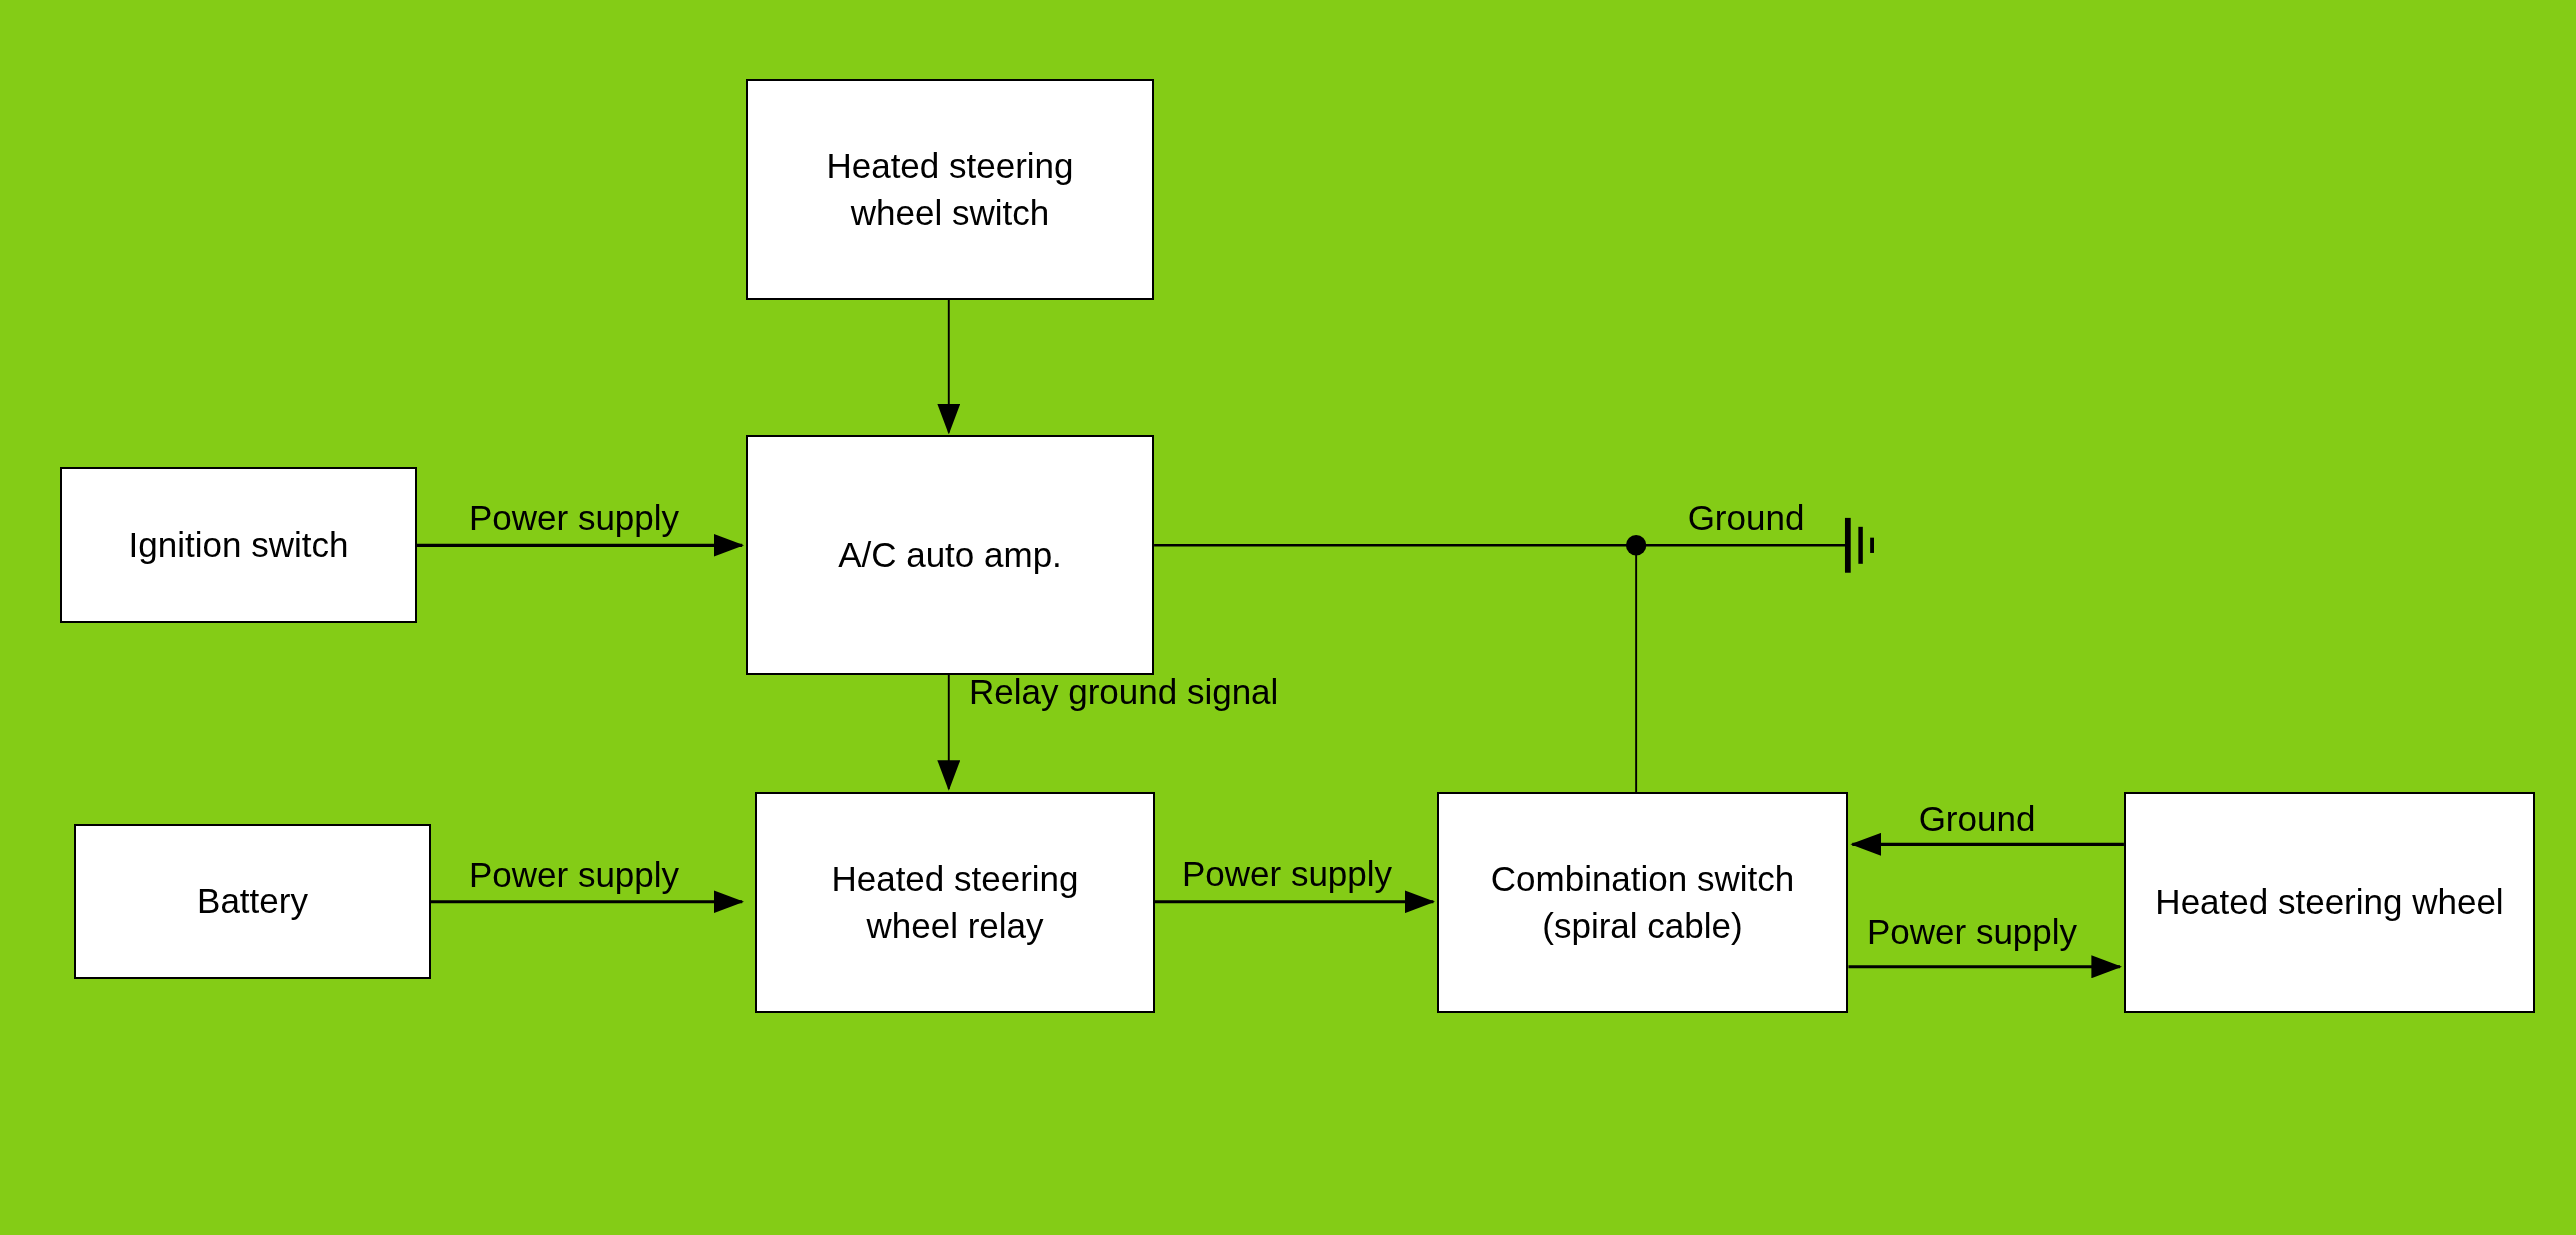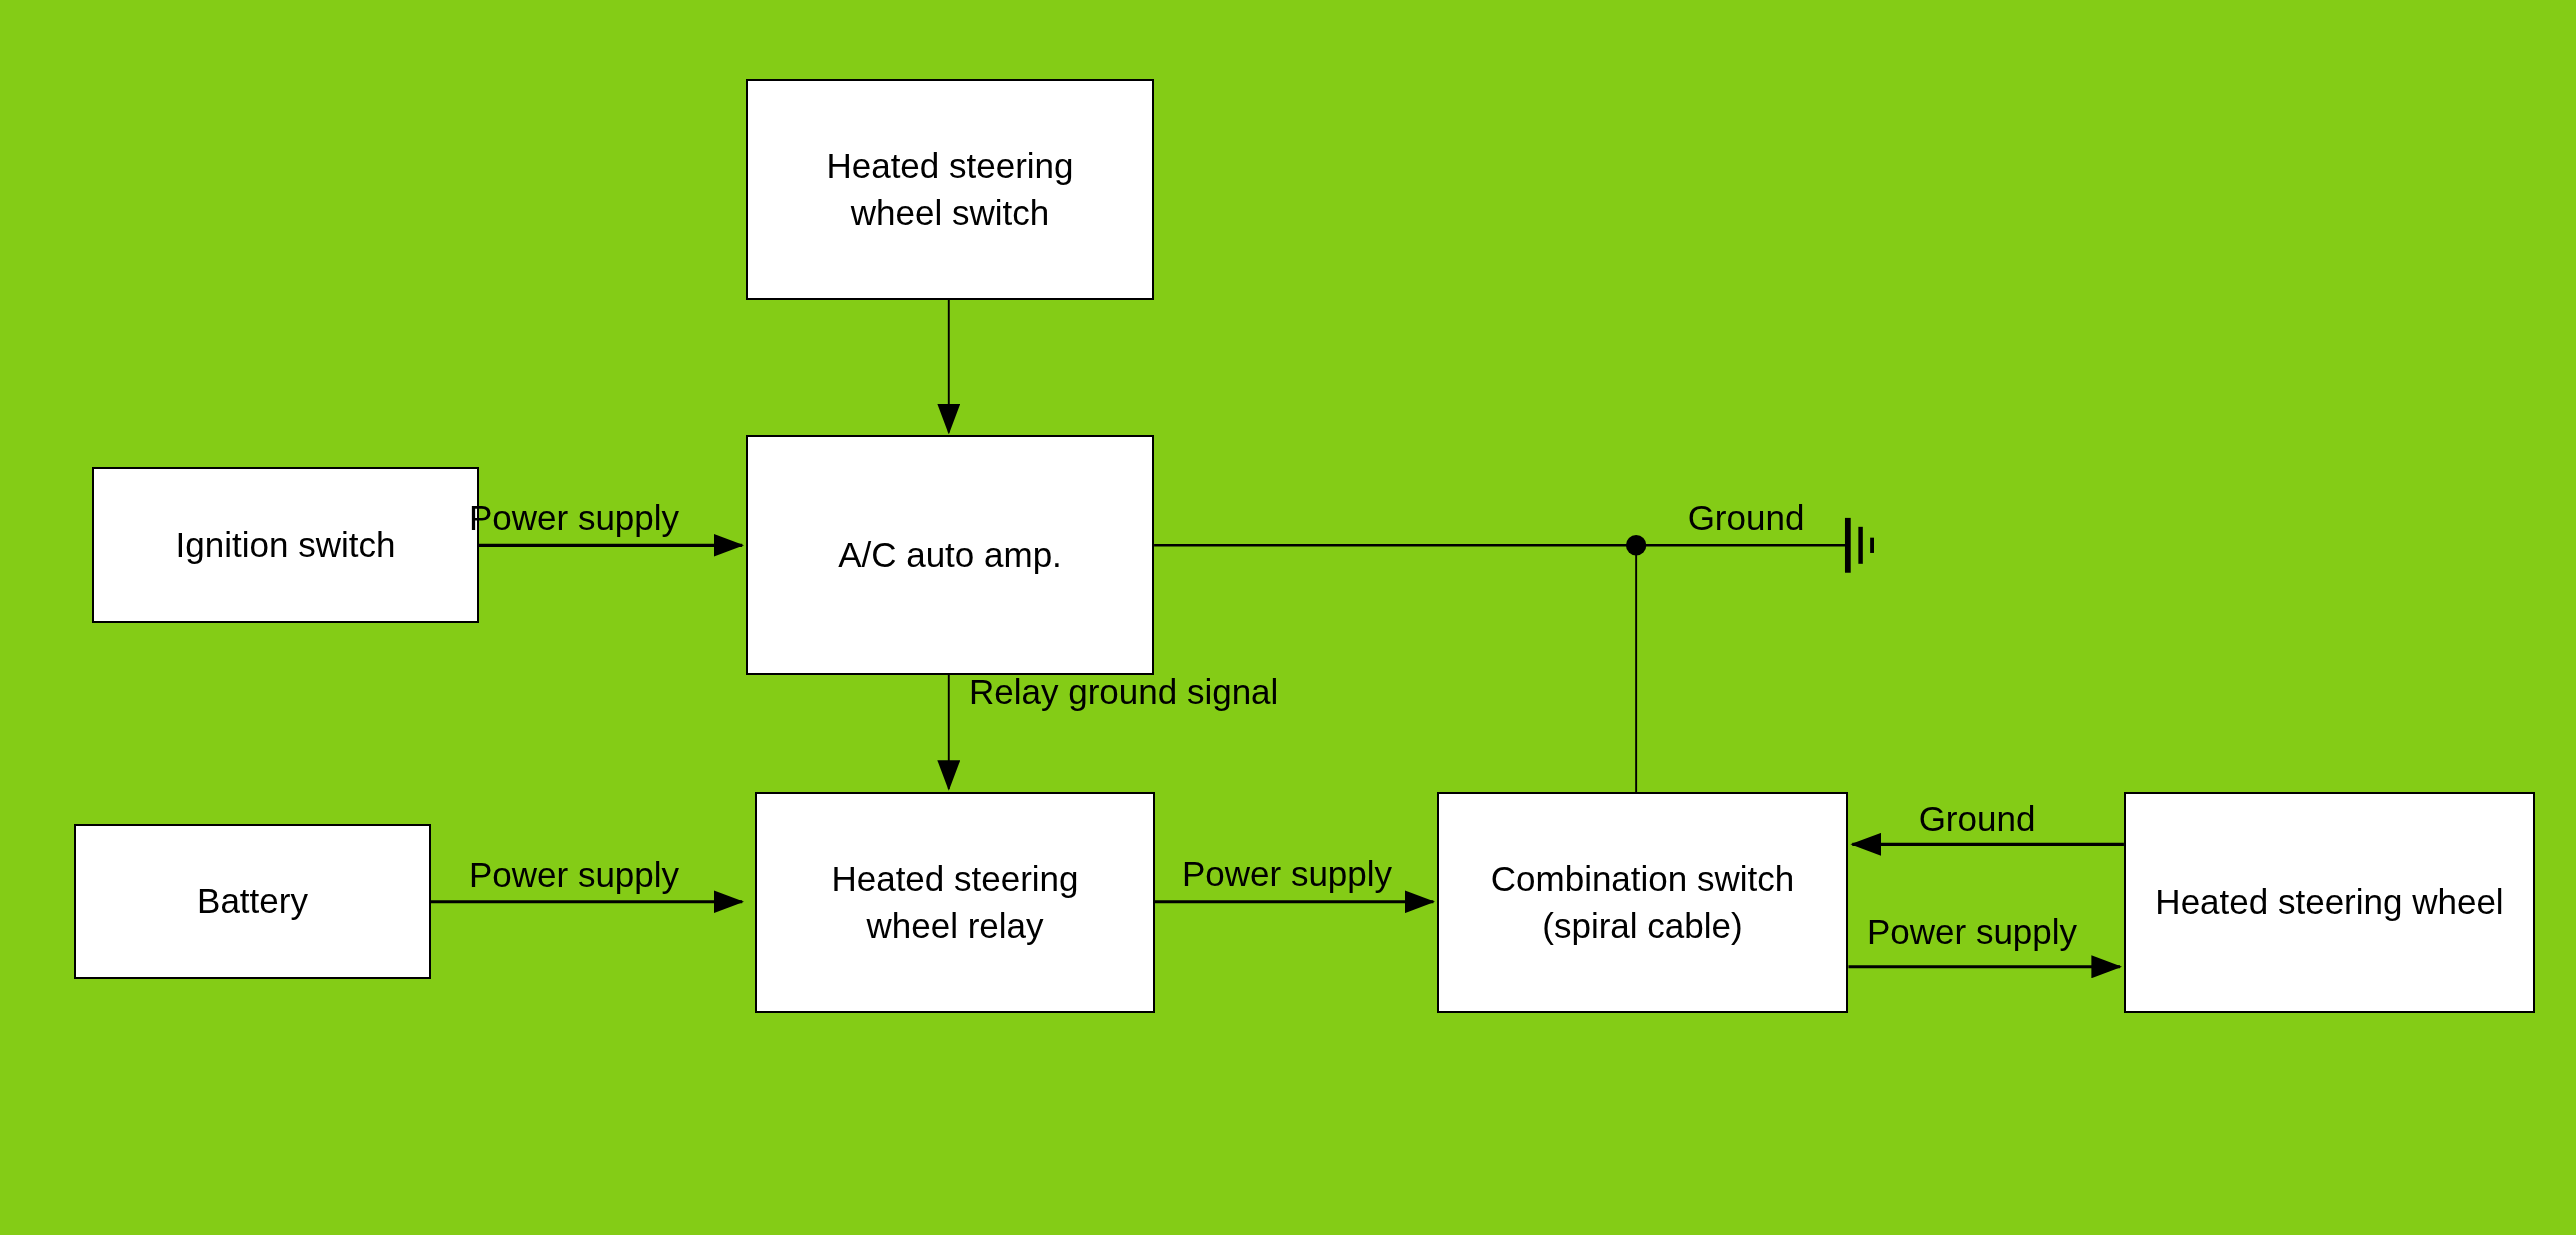--- a/index.html
+++ b/index.html
@@ -88,21 +88,21 @@
       <line x1="2898" y1="812" x2="2898" y2="898" stroke="#000000" stroke-width="9"></line>
       <line x1="2918" y1="826" x2="2918" y2="884" stroke="#000000" stroke-width="7"></line>
       <line x1="2936" y1="843" x2="2936" y2="867" stroke="#000000" stroke-width="6"></line>
     </g>
   </svg>
 
   <div class="node node--hsw-switch" style="left:746px; top:79px; width:408px; height:221px;">
     <span class="label">Heated steering wheel switch</span>
   </div>
 
-  <div class="node" style="left:60px; top:467px; width:387px; height:156px;margin-left:32px;">
+  <div class="node" style="left:60px; top:467px; width:357px; height:156px;">
     <span class="label">Ignition switch</span>
   </div>
 
   <div class="node" style="left:746px; top:435px; width:408px; height:240px;">
     <span class="label">A/C auto amp.</span>
   </div>
 
   <div class="node" style="left:60px; top:824px; width:357px; height:155px;margin-left:14px;">
     <span class="label">Battery</span>
   </div>

